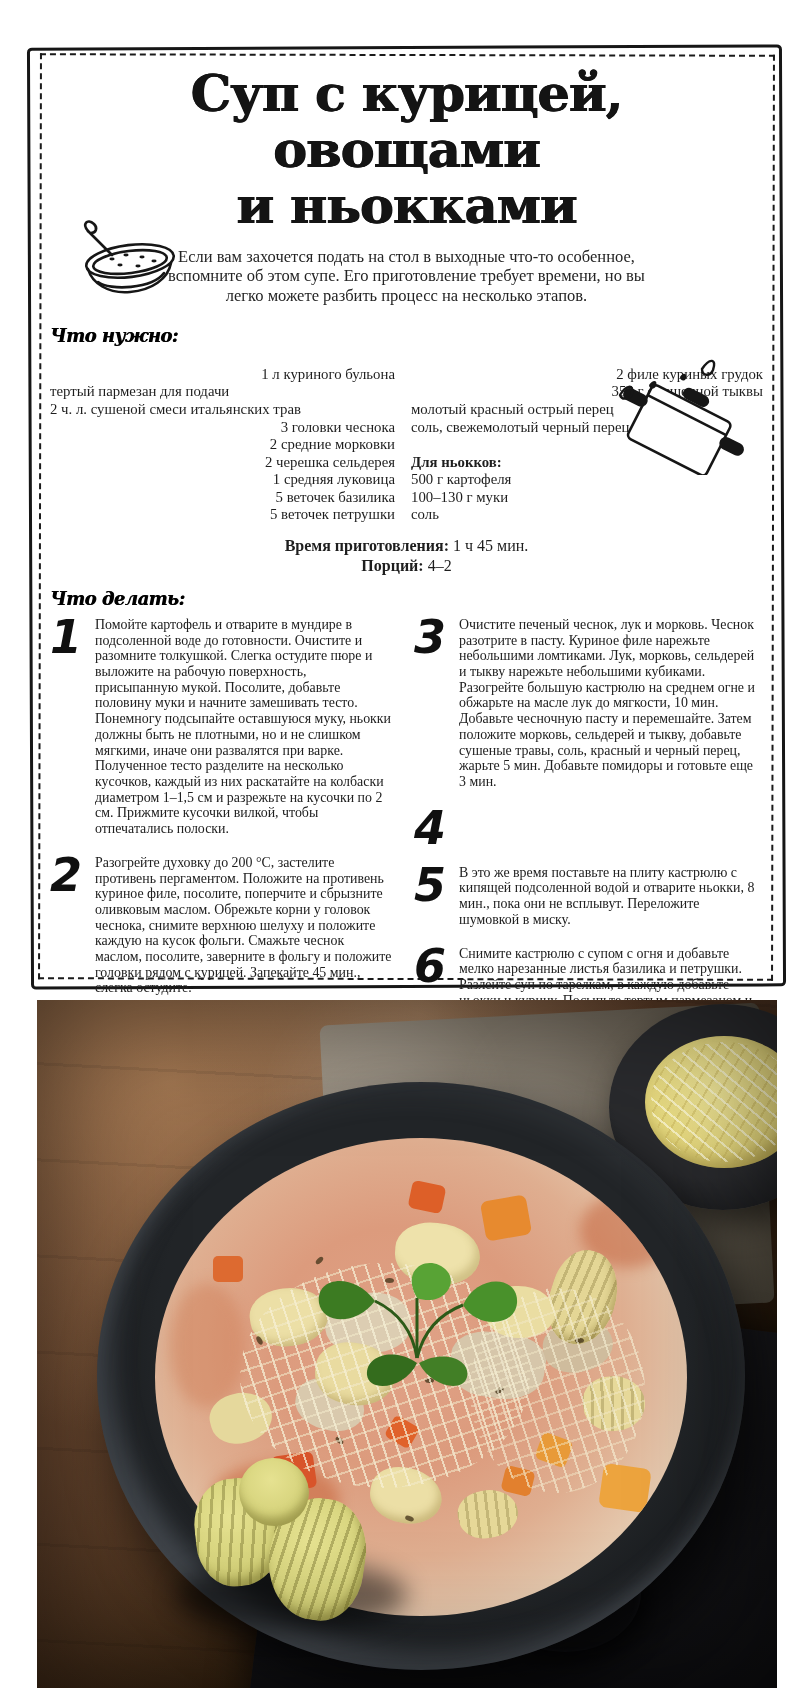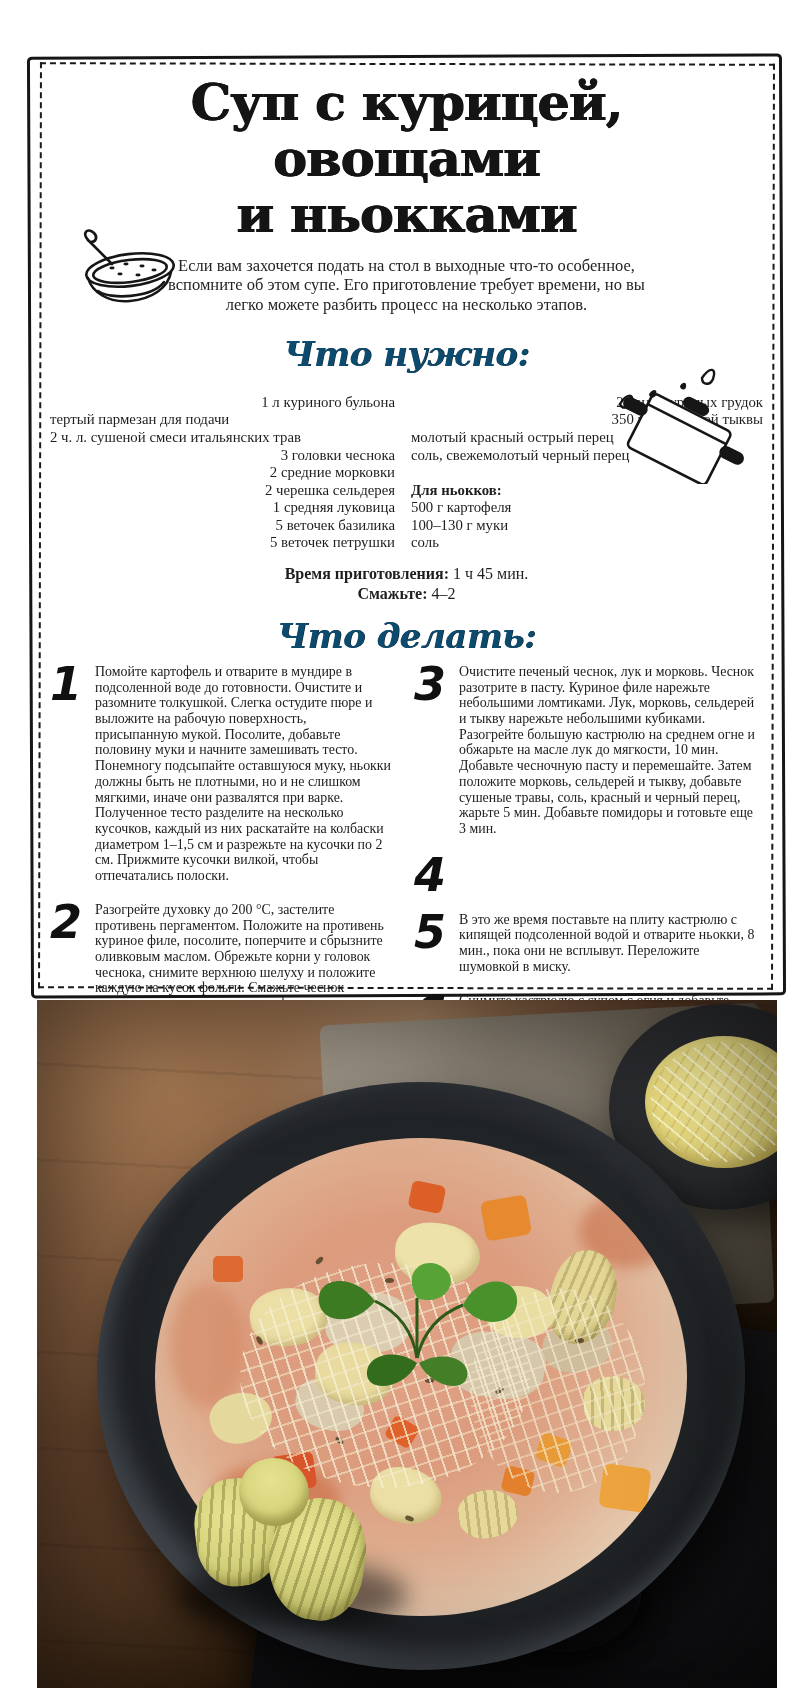--- a/index.html
+++ b/index.html
@@ -1,32 +1,32 @@
 <!DOCTYPE html>
 <html><head>
 <meta charset="utf-8">
 <style>
   html,body{margin:0;padding:0;background:#ffffff;}
   body{width:811px;height:1704px;position:relative;font-family:"Liberation Serif",serif;color:#1e1e1e;overflow:hidden;}
 
   
-  .card{position:absolute;left:30px;top:56px;width:753px;height:940px;border-radius:16px;}
+  .card{position:absolute;left:30px;top:47px;width:753px;height:940px;border-radius:16px;}
   .b-solid{position:absolute;inset:-1px;border:3px solid #161616;border-radius:5px;transform:rotate(-0.25deg);}
   .b-dashed{position:absolute;inset:7px 9px;border:2.5px dashed #1a1a1a;transform:rotate(0.12deg);}
   .card-content{position:absolute;inset:14px 20px;}
 
   .title{font-family:"DejaVu Serif",serif;font-weight:bold;text-align:center;
          font-size:51px;line-height:56px;letter-spacing:-1px;color:#141414;
          text-shadow:0.7px 0 0 #141414,-0.4px 0 0 #141414;}
   .title .tline{display:block;}
 
   .intro{max-width:500px;margin:14px auto 0;text-align:center;font-size:16.5px;line-height:1.17;color:#242424;}
 
   .script-heading{font-family:"DejaVu Serif",serif;font-weight:bold;font-style:italic;
-         font-size:34px;text-align:center;color:#0c4a6e;letter-spacing:-0.5px;
+         font-size:18px;color:#000000;letter-spacing:-0.5px;
          text-shadow:0.5px 0 0 #161616;}
   .h-need{margin-top:20px;}
   .h-do{margin-top:12px;}
 
   .ing-grid{display:grid;grid-template-columns:345px 1fr;column-gap:16px;row-gap:1px;
             margin-top:20px;font-size:14.8px;line-height:1.12;}
   .ing-grid .l{text-align:right;min-height:16px;}
   .ing-grid .r{text-align:left;min-height:16px;}
   .ing-bold{font-weight:bold;}
 
@@ -183,21 +183,21 @@
         </g>
       </svg>
     </div>
 
     <div class="timing">
       <div>
         <b>Время приготовления:</b>
         <span>1 ч 45 мин.</span>
       </div>
       <div>
-        <b>Смажьте:</b>
+        <b>Порций:</b>
         <span>4–2</span>
       </div>
     </div>
 
     <h2 class="script-heading h-do" style="margin:12px 0 0;">Что делать:</h2>
 
     <div class="steps">
       <div class="colL">
         <div class="step">
           <div class="step-num">1</div>

